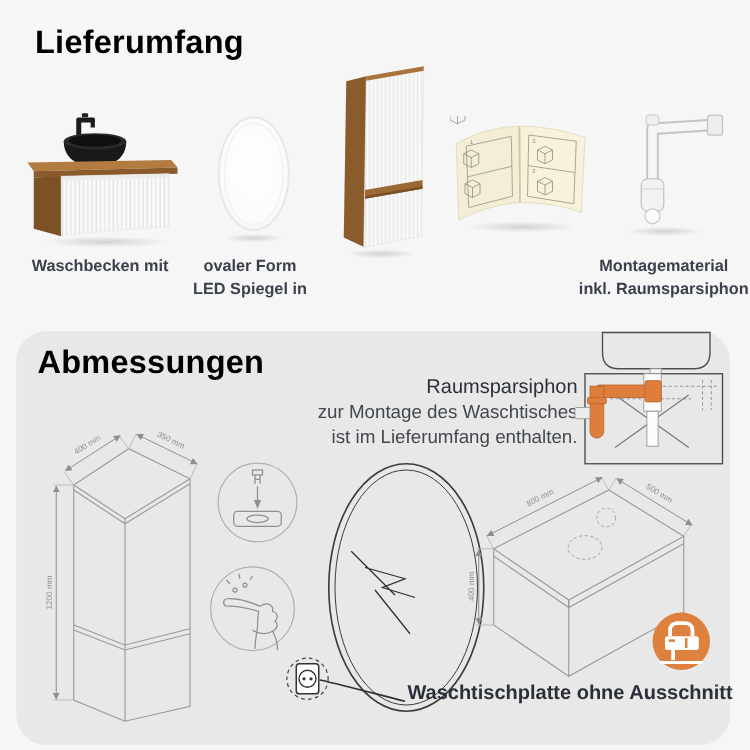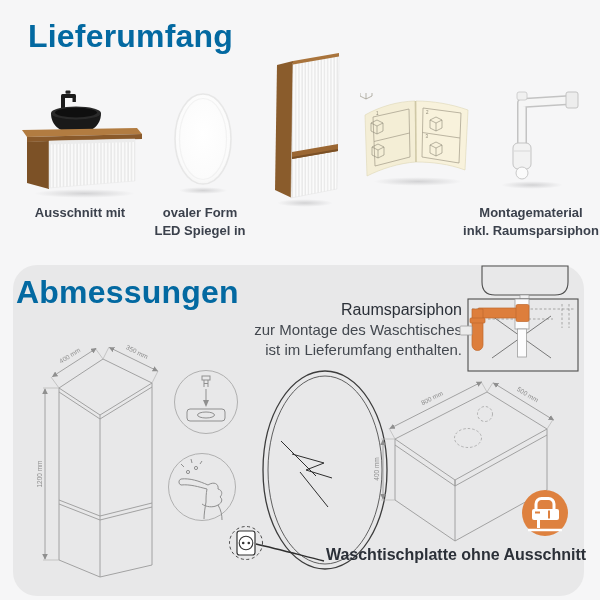--- a/index.html
+++ b/index.html
@@ -1,19 +1,19 @@
 <!DOCTYPE html>
 <html><head>
 <meta charset="utf-8">
 <style>
   html,body{margin:0;padding:0;background:#fff;}
   .stage{position:relative;width:600px;height:600px;background:#f6f6f7;overflow:hidden;
          font-family:"Liberation Sans",sans-serif;color:#23262d;}
   .abs{position:absolute;}
-  .h-main{position:absolute;margin:0;font-size:32px;font-weight:700;color:#0369a1;letter-spacing:.2px;}
+  .h-main{position:absolute;margin:0;font-size:26px;font-weight:700;color:#000000;letter-spacing:.2px;}
   .item-label{position:absolute;top:204px;font-size:13px;font-weight:700;color:#3b414c;
               text-align:center;line-height:1.42;}
   .item-label span{display:block;}
   .panel{position:absolute;left:13px;top:265px;width:571px;height:331px;background:#e8e8e9;border-radius:24px;}
   .shadow{position:absolute;background:radial-gradient(ellipse at center, rgba(25,25,30,.16) 0%, rgba(25,25,30,0) 68%);border-radius:50%;}
   .note-siphon{position:absolute;left:230px;top:300px;width:232px;text-align:right;}
   .note-siphon .nh{font-size:16px;font-weight:400;color:#2b3038;line-height:1.25;}
   .note-siphon .nl{font-size:15px;color:#43484f;line-height:1.32;}
   .note-cutout{position:absolute;left:320px;top:546px;width:272px;text-align:center;}
   .note-cutout .nh{font-size:16px;font-weight:700;color:#2b3038;}
@@ -110,34 +110,34 @@
     <path d="M78,15 L30,18 L30,62" fill="none" stroke="#c3c3c3" stroke-width="10" stroke-linejoin="round" stroke-linecap="round"></path>
     <path d="M78,15 L30,18 L30,62" fill="none" stroke="#f5f5f5" stroke-width="7" stroke-linejoin="round" stroke-linecap="round"></path>
     <rect x="74" y="7" width="12" height="16" rx="2" fill="#ededed" stroke="#c3c3c3" stroke-width="1"></rect>
     <rect x="25" y="7" width="10" height="8" rx="2" fill="#f0f0f0" stroke="#c6c6c6" stroke-width="0.8"></rect>
     <rect x="21" y="58" width="18" height="26" rx="5" fill="#f2f2f2" stroke="#c3c3c3" stroke-width="1"></rect>
     <line x1="22" y1="66" x2="38" y2="66" stroke="#d8d8d8" stroke-width="1"></line>
     <circle cx="30" cy="88" r="6" fill="#fbfbfb" stroke="#c9c9c9" stroke-width="1"></circle>
   </svg>
 
   <div class="item-label" style="left:10px;width:140px;">
-    <span>Ausschnitt mit</span>
+    <span>Waschbecken mit</span>
   </div>
   <div class="item-label" style="left:135px;width:130px;">
     <span>ovaler Form</span>
       <span>LED Spiegel in</span>
   </div>
   <div class="item-label" style="left:460px;width:142px;">
     <span>Montagematerial</span>
       <span>inkl. Raumsparsiphon</span>
   </div>
 
   <div class="panel"></div>
 
-  <h2 class="h-main" style="left:16px;top:274px;">Abmessungen</h2>
+  <h2 class="h-main" style="left:30px;top:274px;">Abmessungen</h2>
 
   <div class="note-siphon">
     <div class="nh">Raumsparsiphon</div>
     <div class="nl">zur Montage des Waschtisches</div>
     <div class="nl">ist im Lieferumfang enthalten.</div>
   </div>
 
   <svg class="abs" style="left:458px;top:262px;" width="128" height="118" viewBox="0 0 128 118">
     <path d="M24,4 H110 V20 Q110,33 97,33 H37 Q24,33 24,20 Z" fill="none" stroke="#4e4e4e" stroke-width="1.1"></path>
     <rect x="62" y="33" width="9" height="4" fill="#f2f2f3" stroke="#9a9a9a" stroke-width="0.7"></rect>

